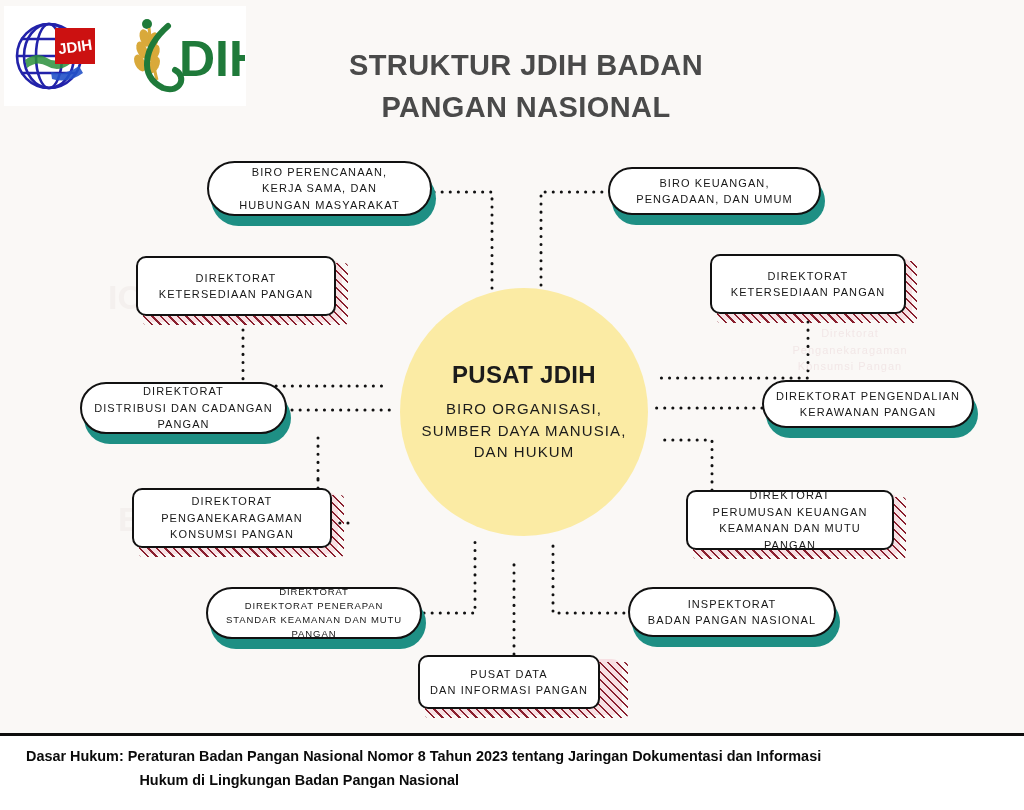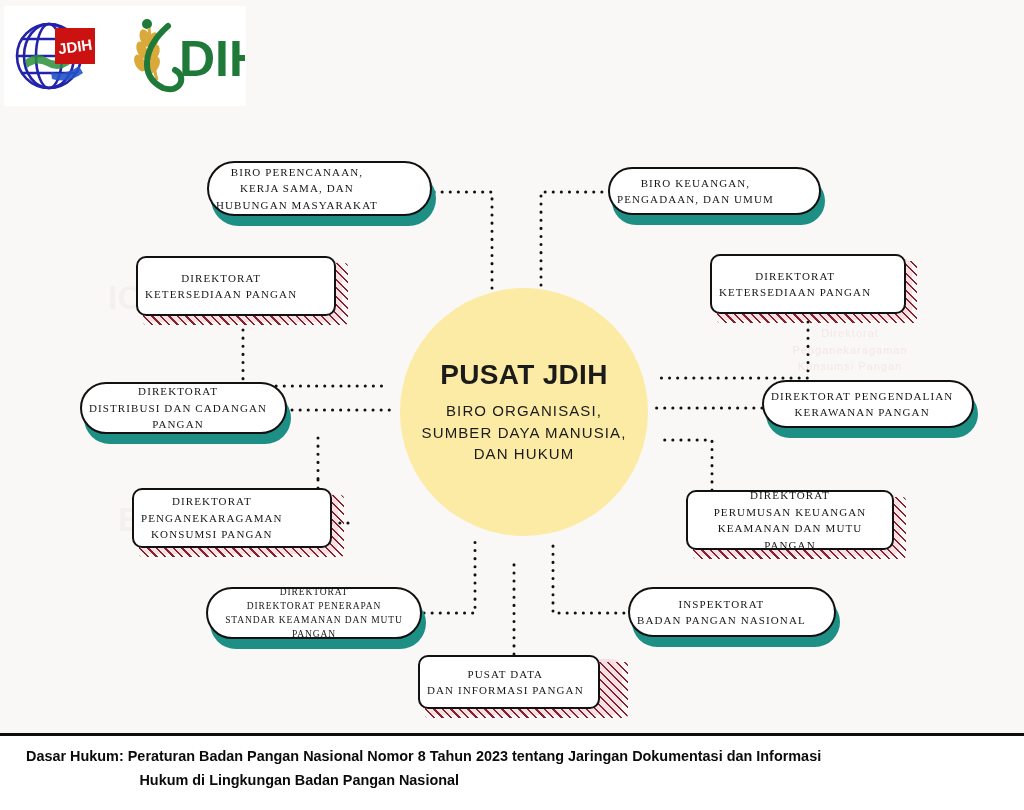--- a/index.html
+++ b/index.html
@@ -32,33 +32,32 @@
   
   .hub{
     position:absolute;
     left:400px;top:288px;width:248px;height:248px;
     border-radius:50%;
     background:#FBEBA4;
     display:flex;flex-direction:column;align-items:center;justify-content:center;
     text-align:center;
     z-index:4;
   }
-  .hub-title{font-size:28px;font-weight:bold;color:#1b1b1b;letter-spacing:.3px;margin-bottom:9px;}
+  .hub-title{font-size:24px;font-weight:bold;color:#1b1b1b;letter-spacing:.3px;margin-bottom:9px;}
   .hub-sub{font-size:15px;color:#1b1b1b;letter-spacing:1.1px;line-height:1.45;}
 
   
   .node{
     position:absolute;
     box-sizing:border-box;
     background:#FFFFFF;
     border:2.5px solid #111;
-    display:flex;align-items:center;justify-content:flex-start;
+    display:flex;align-items:center;justify-content:center;
     text-align:center;
     z-index:3;
-    font-family:Liberation Serif, serif;
   }
   .node span{
     display:block;
     font-size:11px;
     letter-spacing:1.1px;
     line-height:1.5;
     color:#171717;
     padding:0 7px;
   }
   .node.small span{font-size:9.5px;letter-spacing:.9px;}
@@ -181,20 +180,22 @@
       <ellipse cx="17" cy="49" rx="5" ry="9" transform="rotate(-26 17 49)"></ellipse>
       <ellipse cx="31" cy="51" rx="5" ry="9" transform="rotate(26 31 51)"></ellipse>
     </g>
     <path d="M26 14 C28 34 30 52 34 66" stroke="#D9A93A" stroke-width="3" fill="none"></path>
     <path d="M45 12 C20 34 16 62 40 74 C58 80 64 62 52 56" stroke="#1F7A3A" stroke-width="6" fill="none" stroke-linecap="round"></path>
     <text x="56" y="62" font-size="50" font-weight="bold" fill="#1F7A3A" font-family="Liberation Sans, sans-serif">DIH</text>
   </svg>
 </div>
 
 <div class="title">
+  <div>STRUKTUR JDIH BADAN</div>
+  <div>PANGAN NASIONAL</div>
 </div>
 
 <div class="ghost-blob" style="left:108px;top:278px;">IO</div>
 <div class="ghost-blob" style="left:118px;top:500px;">E</div>
 <div class="ghost-text" style="left:760px;top:325px;width:180px;">
   <div>Direktorat</div>
   <div>Penganekaragaman</div>
   <div>Konsumsi Pangan</div>
 </div>
 

